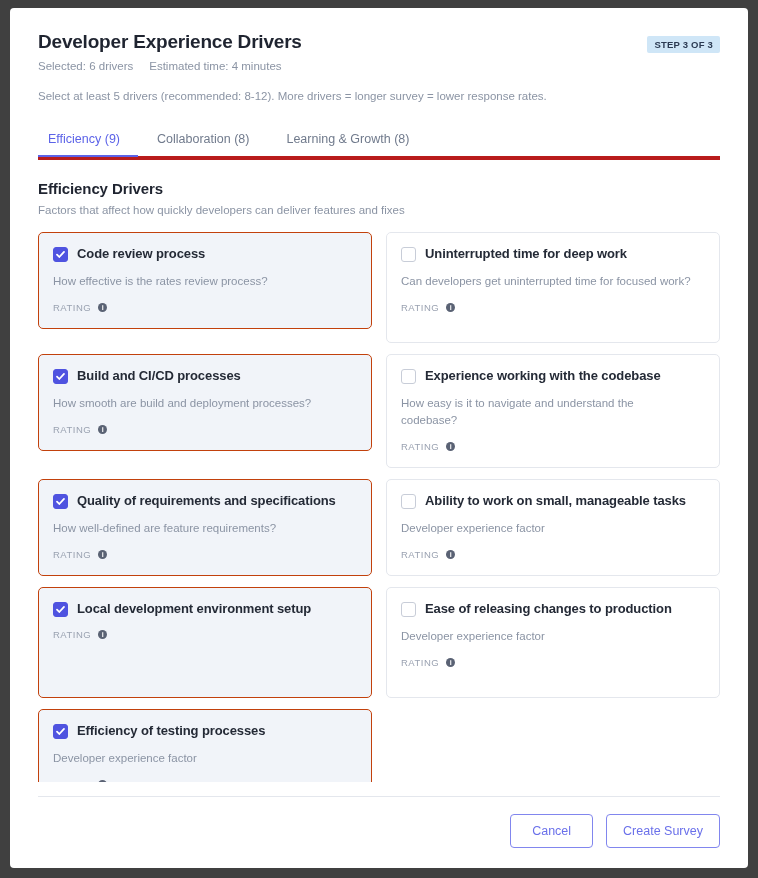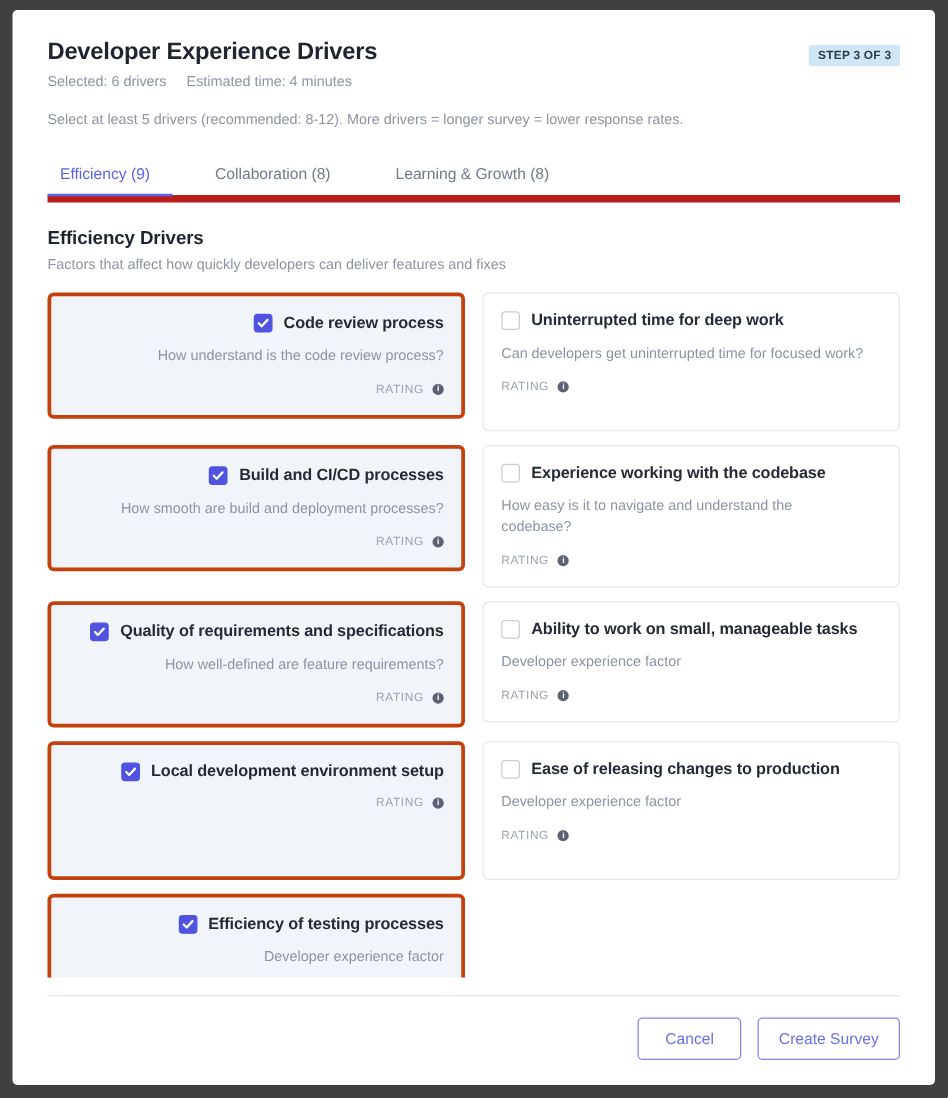--- a/index.html
+++ b/index.html
@@ -76,22 +76,22 @@
     margin-top: 16px;
     font-size: 11.5px;
     color: #8b94a4;
     line-height: 16px;
   }
 
   
   .tabs {
     margin-top: 22px;
     display: flex;
-    gap: 16px;
-    border-bottom: 6px solid #b91c1c;
+    gap: 1px;
+    border-bottom: 4px solid #b91c1c;
   }
 
   .tab {
     font-size: 12.5px;
     color: #707a8c;
     padding: 6px 18px 9px 18px;
     cursor: pointer;
     border-bottom: 2px solid transparent;
     margin-bottom: -1px;
     white-space: nowrap;
@@ -134,22 +134,21 @@
     border-radius: 5px;
     padding: 13px 14px 15px 14px;
     min-height: 93px;
     display: flex;
     flex-direction: column;
     cursor: pointer;
   }
 
   .driver-card.selected {
     background: #f1f4f9;
-    border: 3px solid #c2410c;
-    align-items: flex-end;
+    border: 1px solid #c2410c;
   }
 
   .driver-card.unselected {
     background: #ffffff;
     border: 1px solid #e4e7ed;
   }
 
   .card-tall { min-height: 111px; }
 
   .card-head {
@@ -285,21 +284,21 @@
       <div class="grid" id="grid">
           <div class="driver-card selected">
             <div class="card-head">
               <div class="cbox on">
                 <svg width="13" height="13" viewBox="0 0 13 13">
                   <path d="M3 6.6 L5.3 9 L10 3.9" stroke="#ffffff" stroke-width="1.8" fill="none" stroke-linecap="round" stroke-linejoin="round"></path>
                 </svg>
               </div>
               <div class="card-label">Code review process</div>
             </div>
-            <div class="card-desc">How understand is the code review process?</div>
+            <div class="card-desc">How effective is the rates review process?</div>
             <div class="card-foot">
               <span class="rating-label">RATING</span>
               <span class="info-icon">i</span>
             </div>
           </div>
           <div class="driver-card unselected card-tall">
             <div class="card-head">
               <div class="cbox off"></div>
               <div class="card-label">Uninterrupted time for deep work</div>
             </div>

